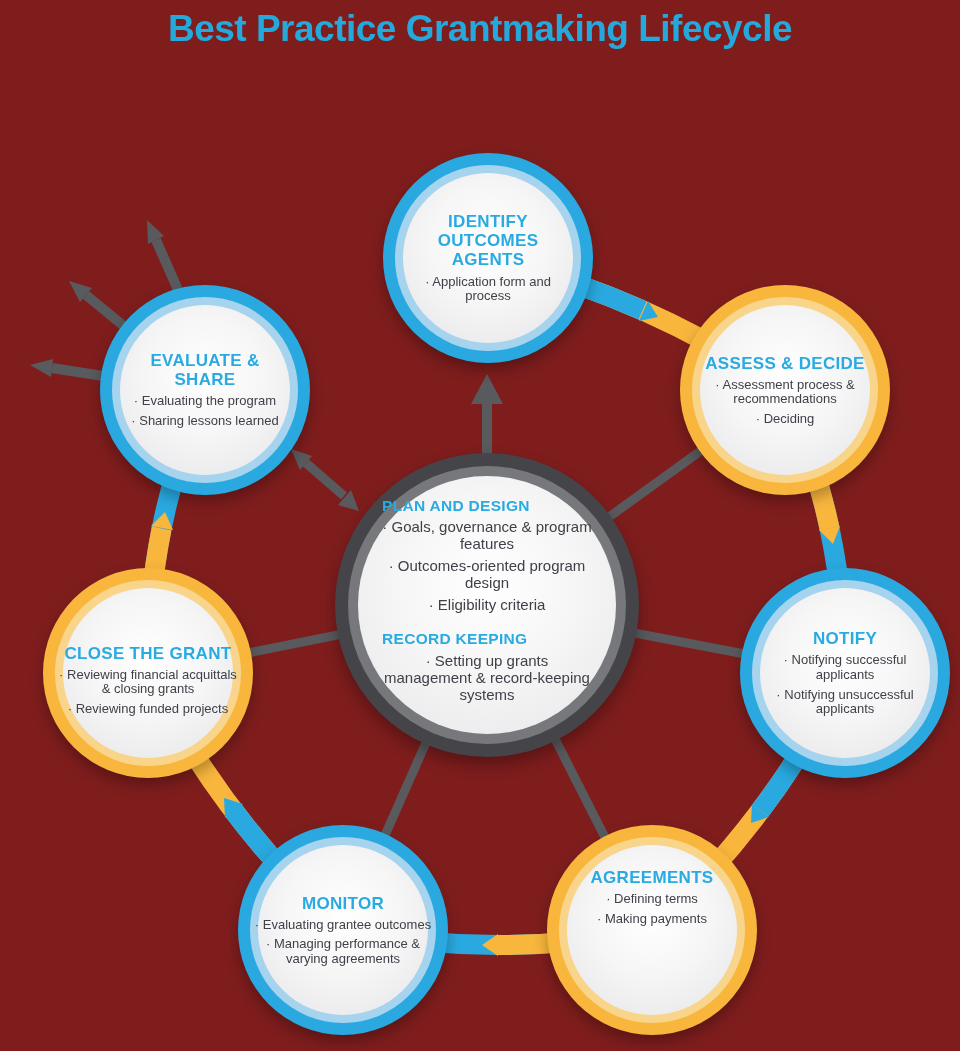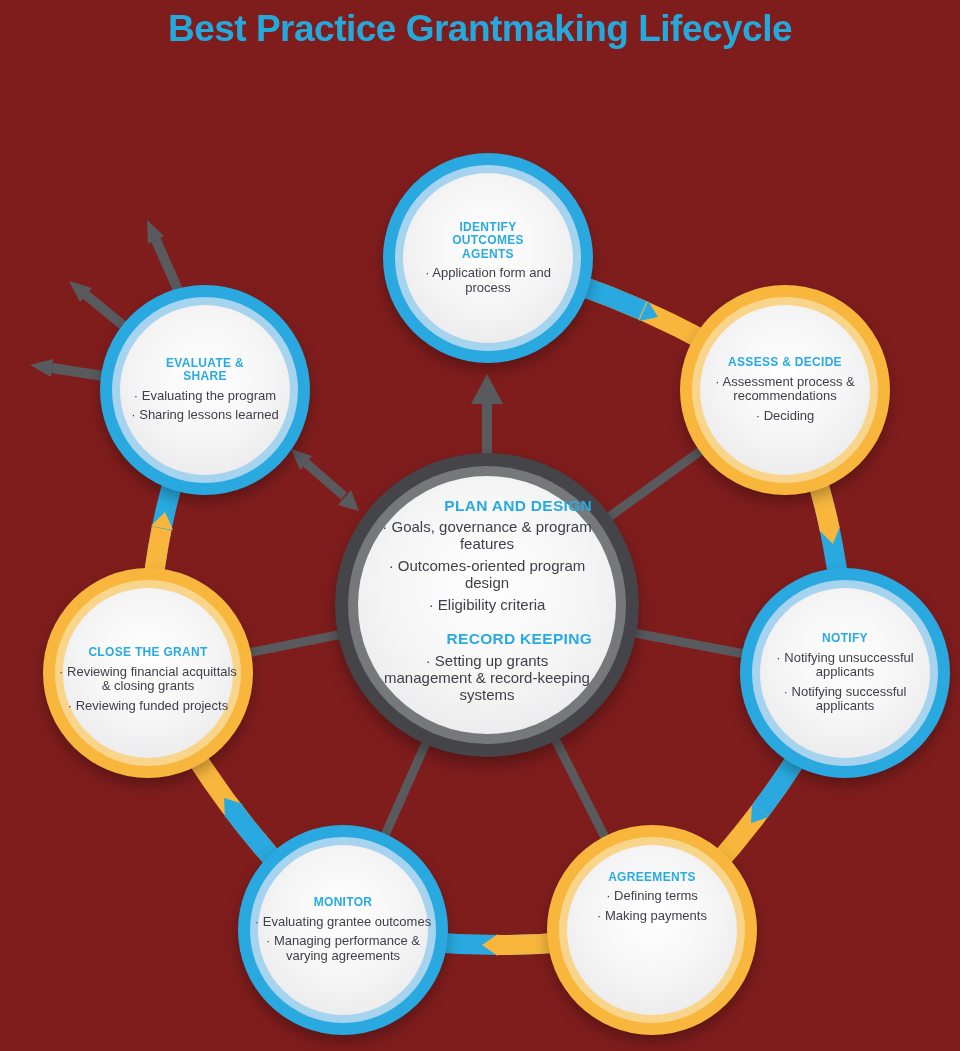--- a/index.html
+++ b/index.html
@@ -12,21 +12,21 @@
     box-shadow:0 7px 14px rgba(0,0,0,.28);}
   .node.blue{background:#29A9E0;}
   .node.yellow{background:#F8B63D;}
   .ring-light{position:absolute;inset:12px;border-radius:50%;}
   .node.blue .ring-light{background:#A6D3EE;}
   .node.yellow .ring-light{background:#F9D58C;}
   .disc{position:absolute;inset:20px;border-radius:50%;
     background:radial-gradient(circle at 50% 42%, #ffffff 0%, #f6f6f7 45%, #e5e5e7 100%);}
   .content{position:absolute;inset:18px;border-radius:50%;display:flex;flex-direction:column;
     align-items:center;justify-content:center;text-align:center;}
-  .node-title{font-size:12px;font-weight:bold;color:#29ABE2;letter-spacing:.3px;line-height:1.12;}
+  .node-title{font-size:17px;font-weight:bold;color:#29ABE2;letter-spacing:.3px;line-height:1.12;}
   .bullet{font-size:13px;color:#414049;line-height:1.12;margin-top:5px;font-weight:500;}
   .bullet:first-of-type{margin-top:7px;}
   
   .n-identify{left:383px;top:153px;}
   .n-assess{left:680px;top:285px;}
   .n-notify{left:740px;top:568px;}
   .n-agreements{left:547px;top:825px;}
   .n-monitor{left:238px;top:825px;}
   .n-close{left:43px;top:568px;}
   .n-evaluate{left:100px;top:285px;}
@@ -45,21 +45,21 @@
   
   .center-node{position:absolute;left:335px;top:453px;width:304px;height:304px;border-radius:50%;
     background:#454549;z-index:2;box-shadow:0 8px 16px rgba(0,0,0,.3);}
   .center-mid{position:absolute;inset:13px;border-radius:50%;background:#77787C;}
   .center-disc{position:absolute;inset:23px;border-radius:50%;
     background:radial-gradient(circle at 50% 42%, #ffffff 0%, #f6f6f7 45%, #e6e6e8 100%);}
   .center-content{position:absolute;inset:26px;border-radius:50%;display:flex;flex-direction:column;
     align-items:center;justify-content:center;text-align:center;padding-bottom:10px;}
   .center-heading{font-size:15.5px;font-weight:bold;color:#29ABE2;letter-spacing:.3px;line-height:1.15;}
   .center-bullet{font-size:15px;color:#414049;line-height:1.12;margin-top:5px;width:210px;font-weight:500;}
-  .center-section{display:flex;flex-direction:column;align-items:flex-end;}
+  .center-section{display:flex;flex-direction:column;align-items:flex-start;}
   .center-section + .center-section{margin-top:17px;}
 </style>
 </head>
 <body>
 
 <div class="stage">
 
   <div class="page-title">Best Practice Grantmaking Lifecycle</div>
 
   <svg class="underlay" width="960" height="1051" viewBox="0 0 960 1051">
@@ -154,22 +154,22 @@
       <div class="bullet">· Assessment process &amp; recommendations</div>
       <div class="bullet">· Deciding</div>
     </div>
   </div>
 
   <div class="node blue n-notify">
     <div class="ring-light"></div>
     <div class="disc"></div>
     <div class="content">
       <div class="node-title">NOTIFY</div>
+      <div class="bullet">· Notifying successful applicants</div>
       <div class="bullet">· Notifying unsuccessful applicants</div>
-      <div class="bullet">· Notifying successful applicants</div>
     </div>
   </div>
 
   <div class="node yellow n-agreements">
     <div class="ring-light"></div>
     <div class="disc"></div>
     <div class="content">
       <div class="node-title">AGREEMENTS</div>
       <div class="bullet">· Defining terms</div>
       <div class="bullet">· Making payments</div>

